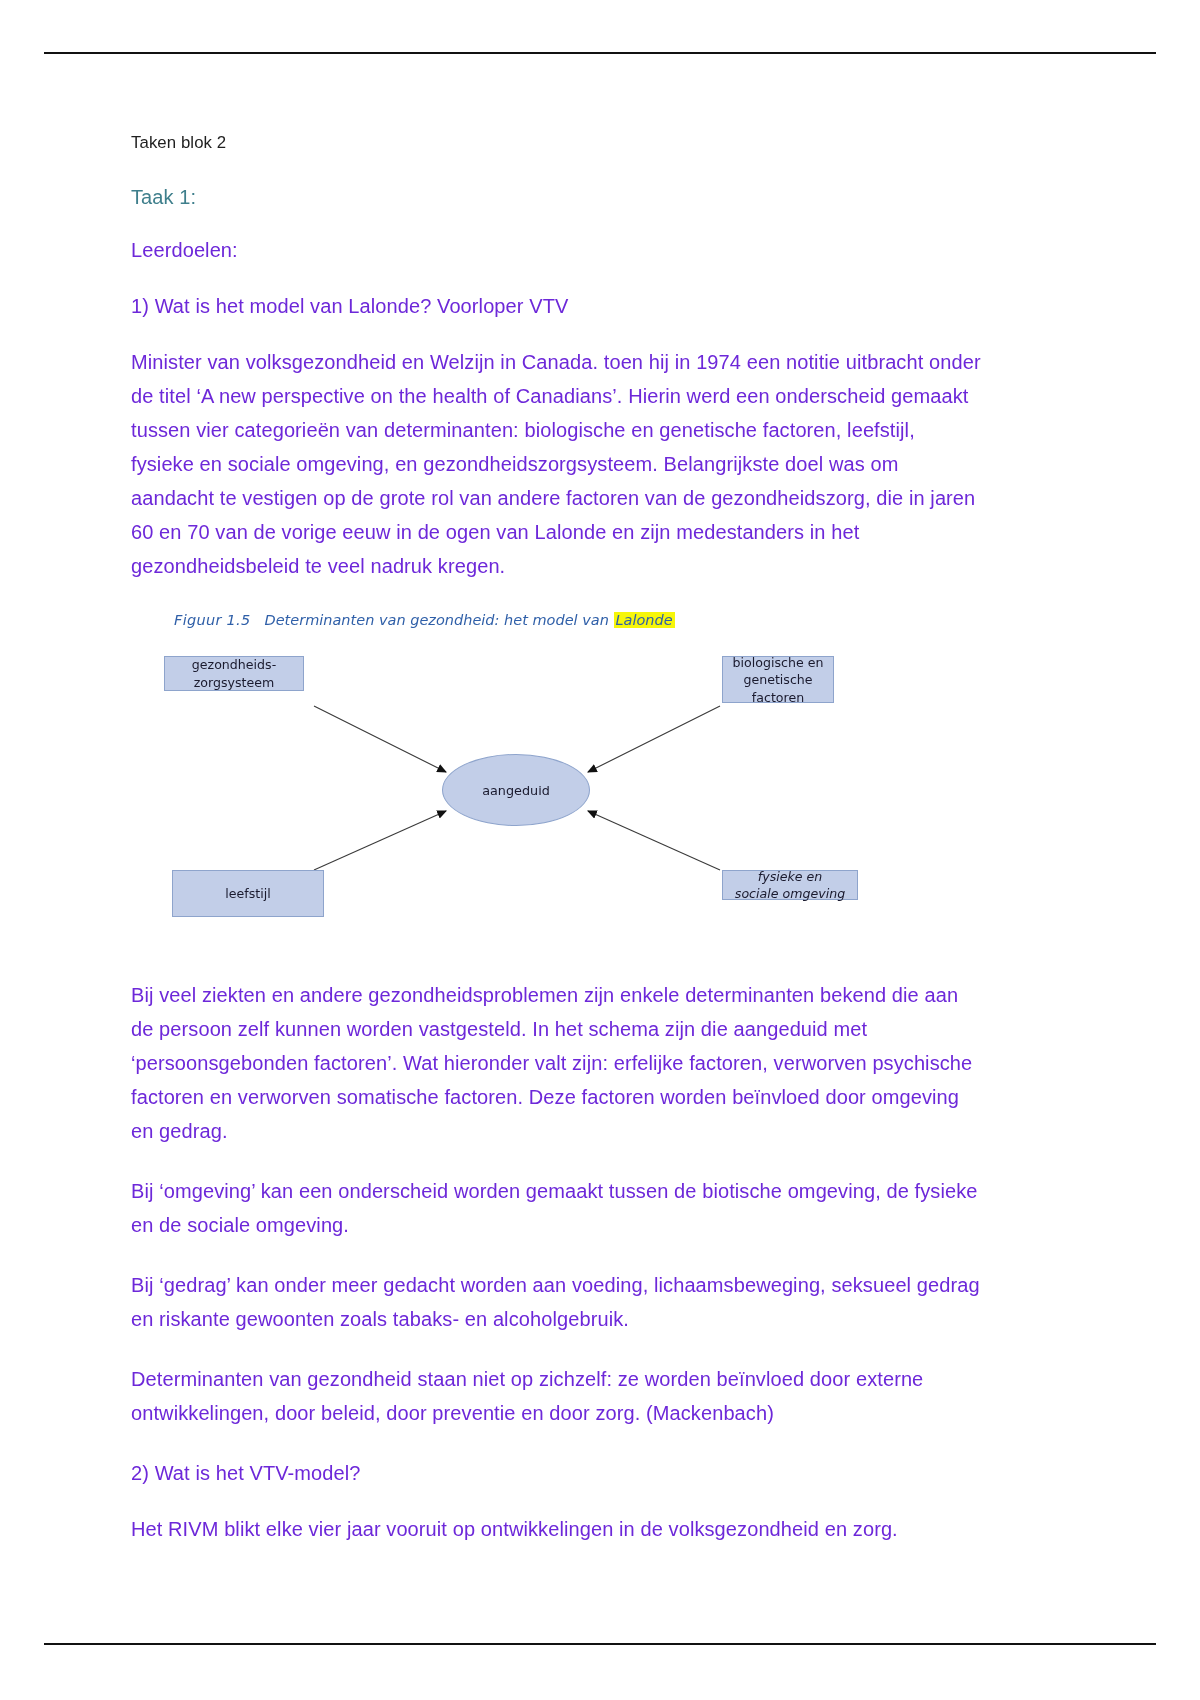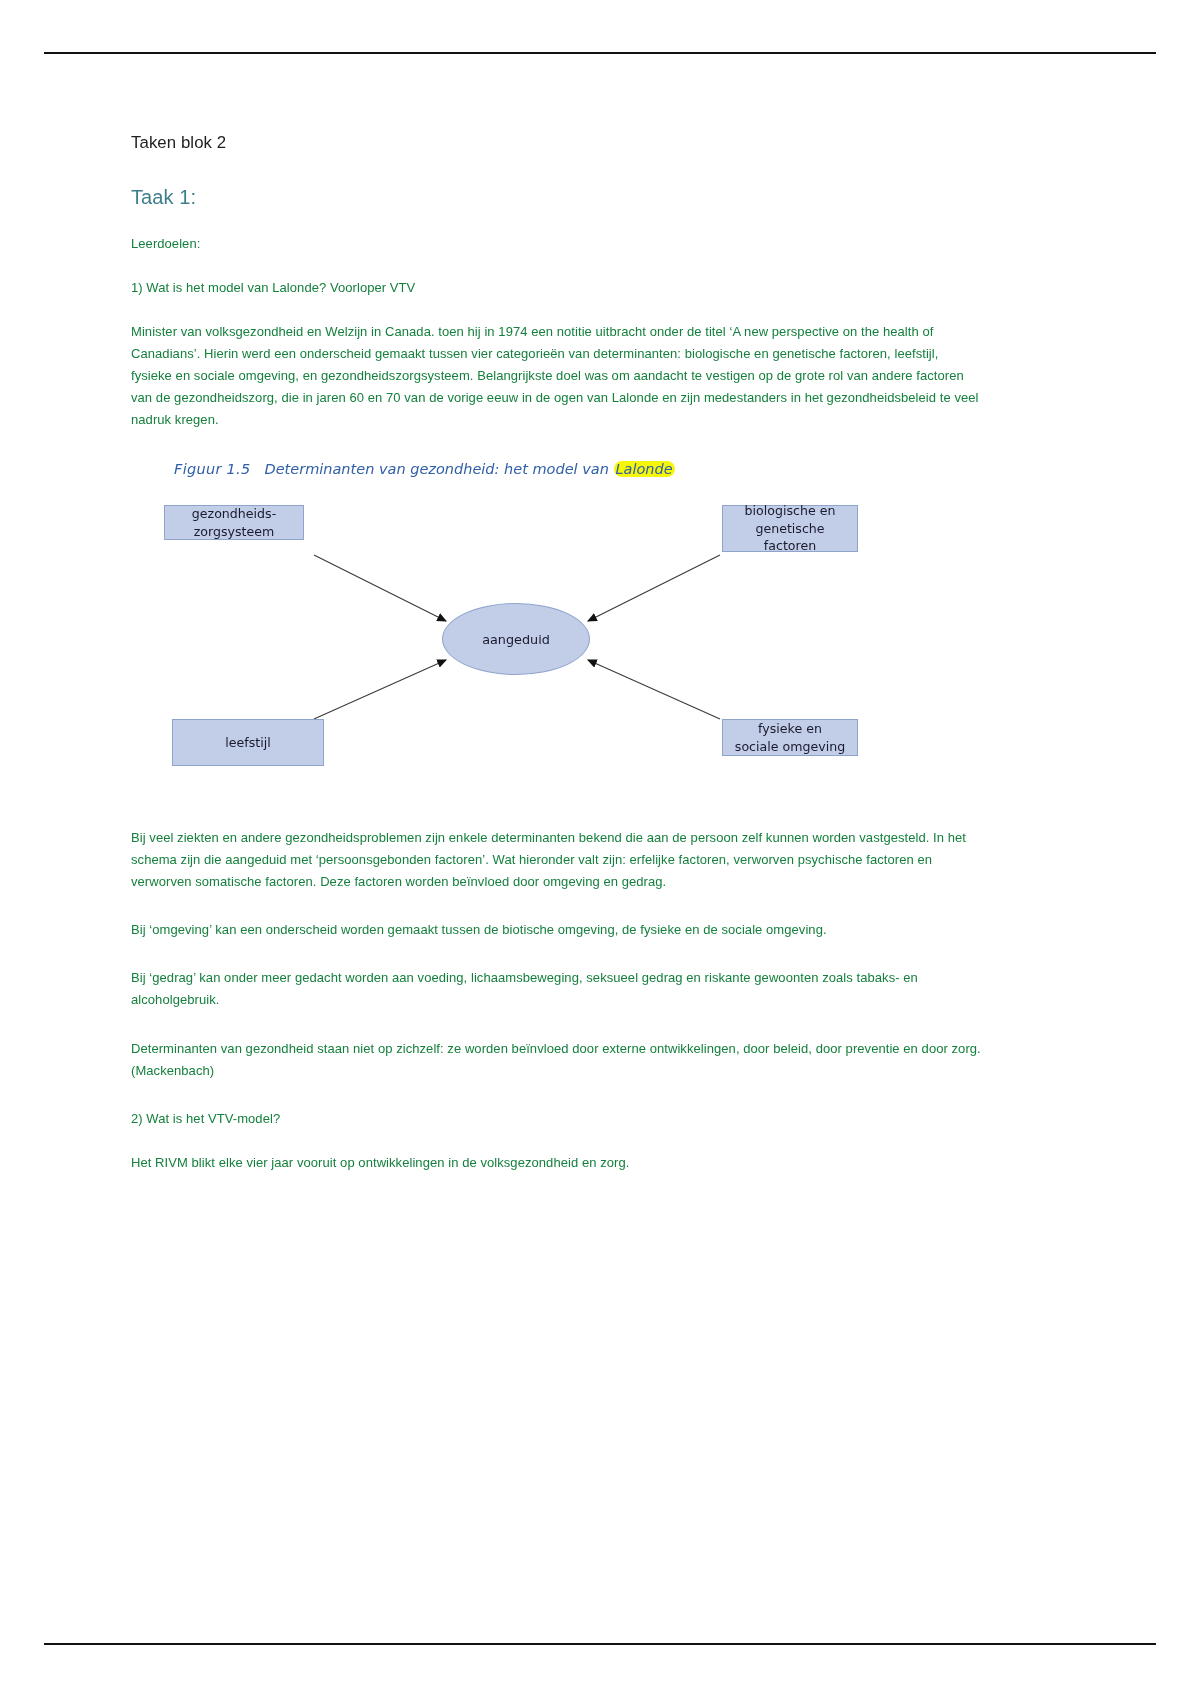--- a/index.html
+++ b/index.html
@@ -32,24 +32,24 @@
 
   .content {
     position: absolute;
     left: 131px;
     top: 130px;
     width: 851px;
   }
 
   p {
     margin: 0 0 26px 0;
-    font-size: 13px;
+    font-size: 20px;
     line-height: 1.70;
     letter-spacing: 0.005em;
-    color: #15803d;
+    color: #6d28d9;
   }
   p.tight { margin-bottom: 22px; }
 
   .doc-title {
     font-size: 16.8px;
     line-height: 1.6;
     margin-bottom: 24px;
     color: #1f1f1f;
   }
   .task-heading {
@@ -80,21 +80,20 @@
   }
   .fig-caption .cap-title {
     font-style: italic;
     margin-left: 14px;
   }
   .fig-caption .hl {
     background: #f6f60a;
     color: #2f5fa8;
     font-style: italic;
     padding: 0 2px;
-    border-radius: 8px;
   }
   .fig-caption .cap-source {
     display: block;
     font-style: normal;
   }
 
   .diagram {
     position: relative;
     width: 780px;
     height: 300px;
@@ -114,23 +113,23 @@
     font-size: 12.6px;
     line-height: 1.38;
     display: flex;
     align-items: center;
     justify-content: center;
     text-align: center;
     box-sizing: border-box;
     padding: 4px 6px;
   }
   .box-care      { left: 28px;  top: 10px;  width: 140px; height: 35px; }
-  .box-bio       { left: 586px; top: 10px;  width: 136px; height: 47px; }
+  .box-bio       { left: 586px; top: 10px;  width: 112px; height: 47px; }
   .box-lifestyle { left: 36px;  top: 224px; width: 152px; height: 47px; }
-  .box-env       { left: 586px; top: 224px; width: 136px; height: 37px; }
+  .box-env       { left: 586px; top: 224px; width: 136px; height: 30px; font-style: italic; }
 
   .node-ellipse {
     position: absolute;
     left: 306px;
     top: 108px;
     width: 148px;
     height: 72px;
     background: #c2cee8;
     border: 1px solid #8ea4cc;
     border-radius: 50%;

